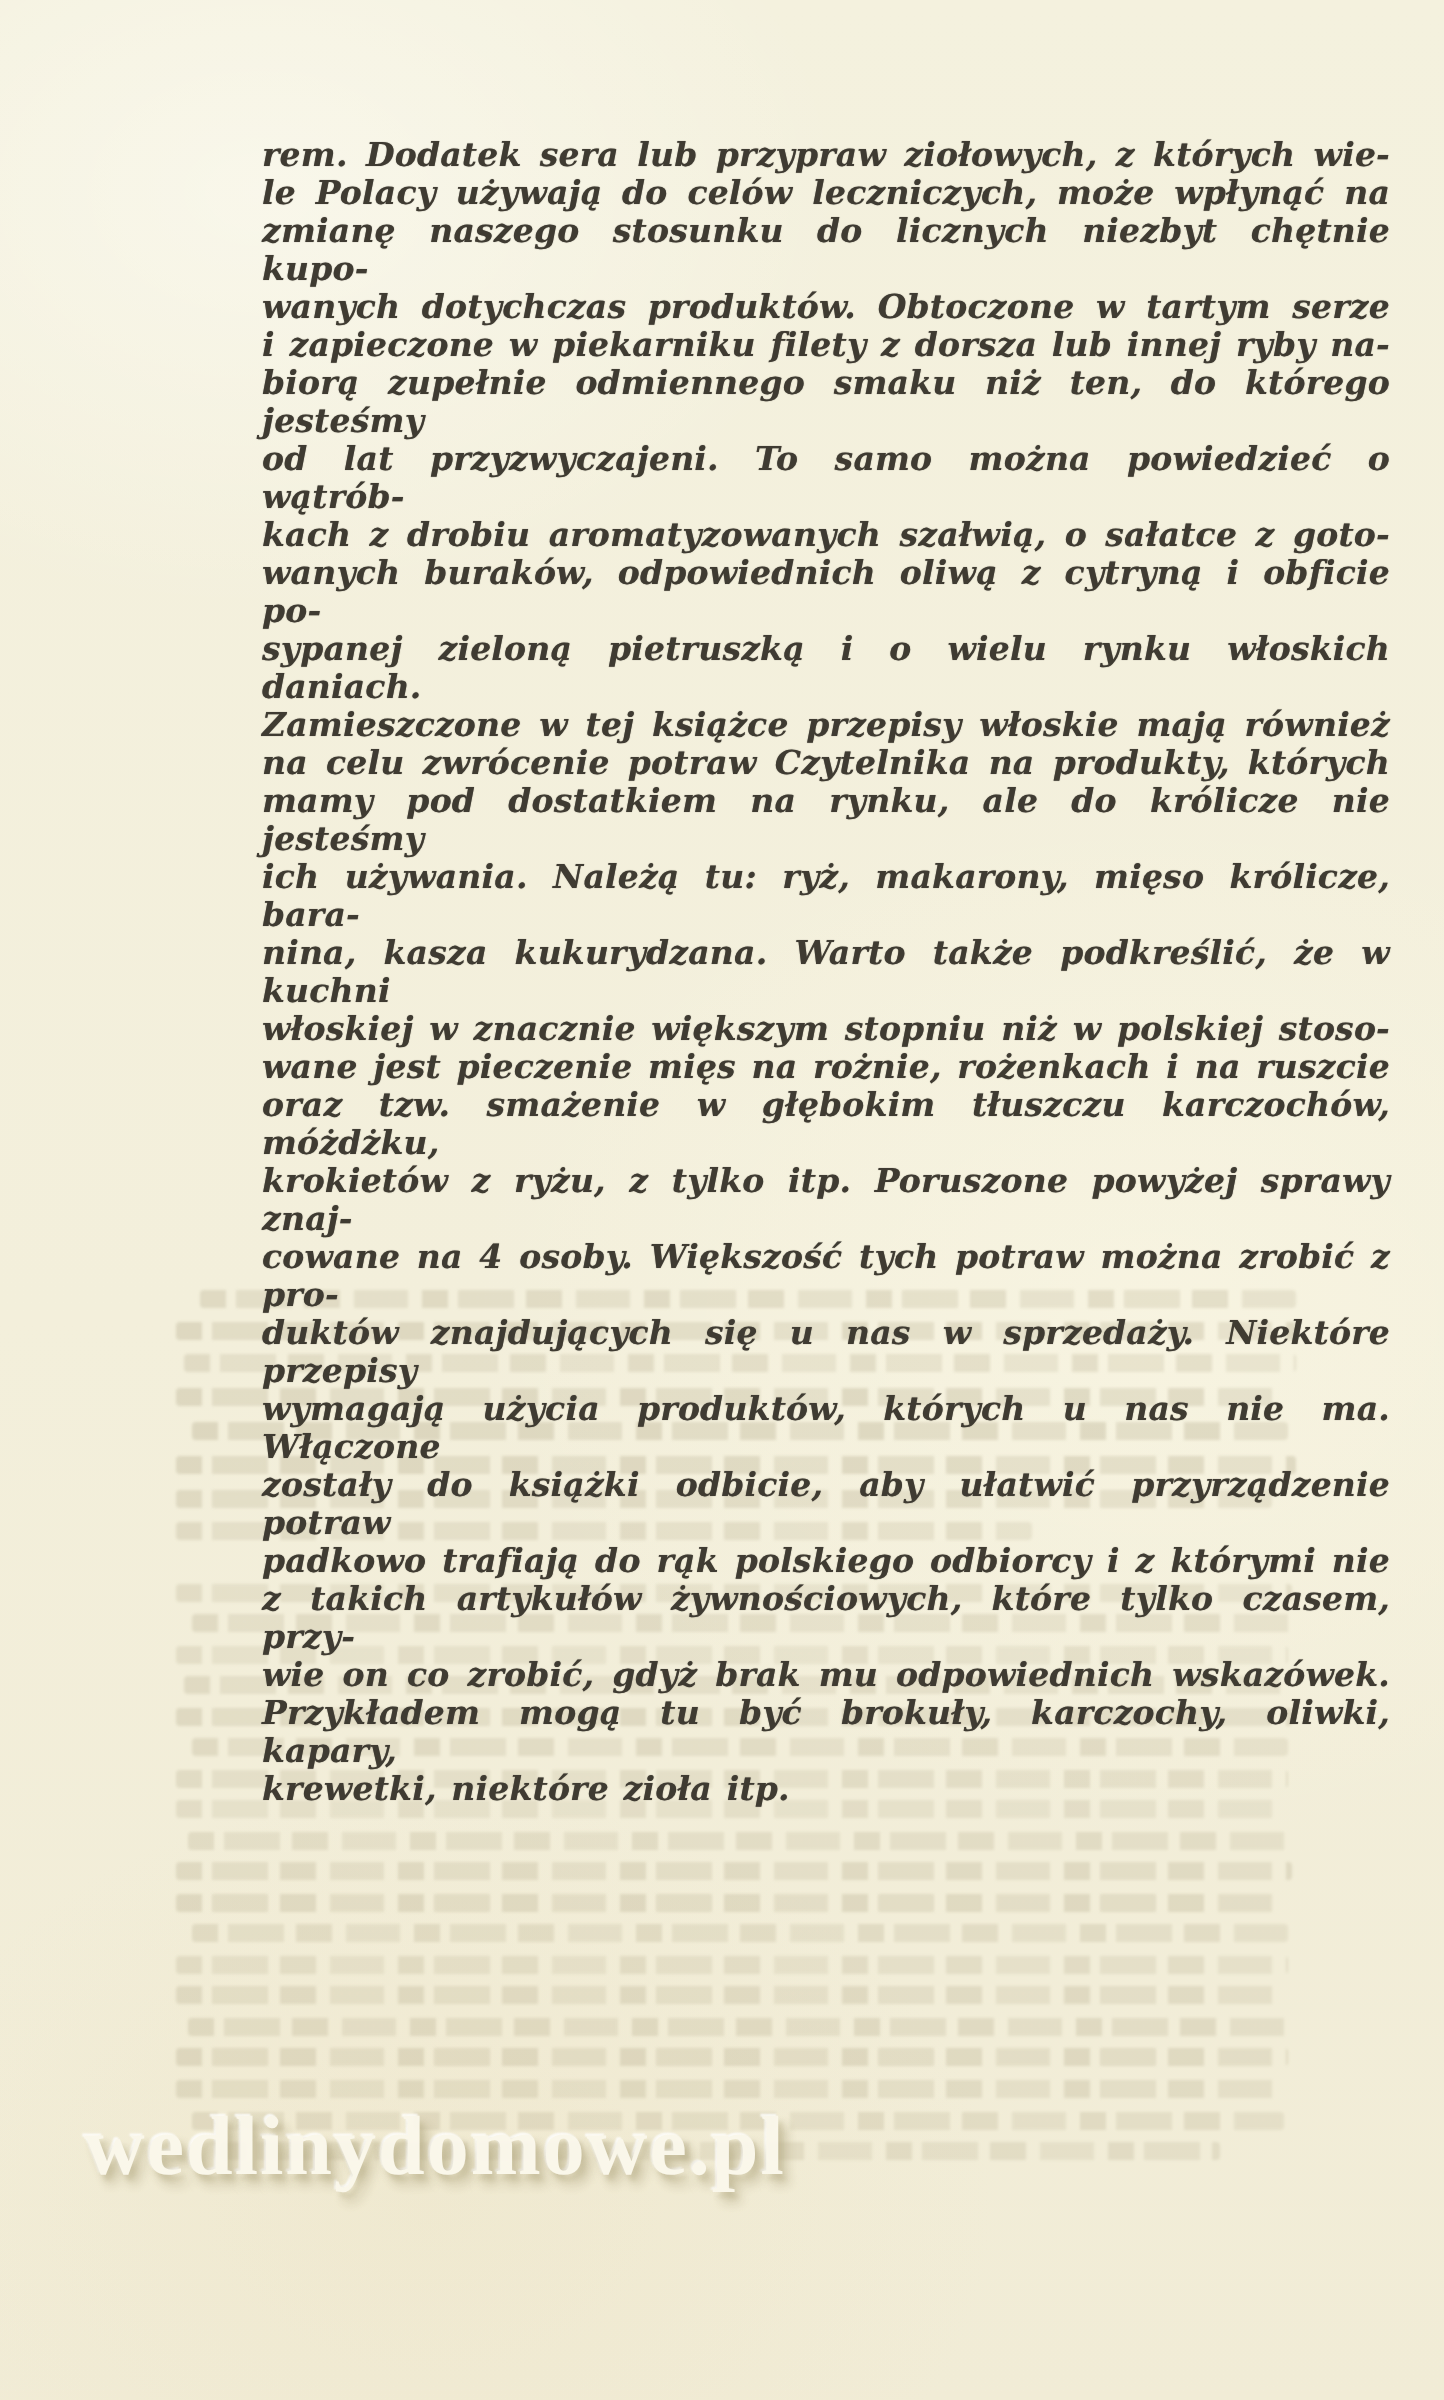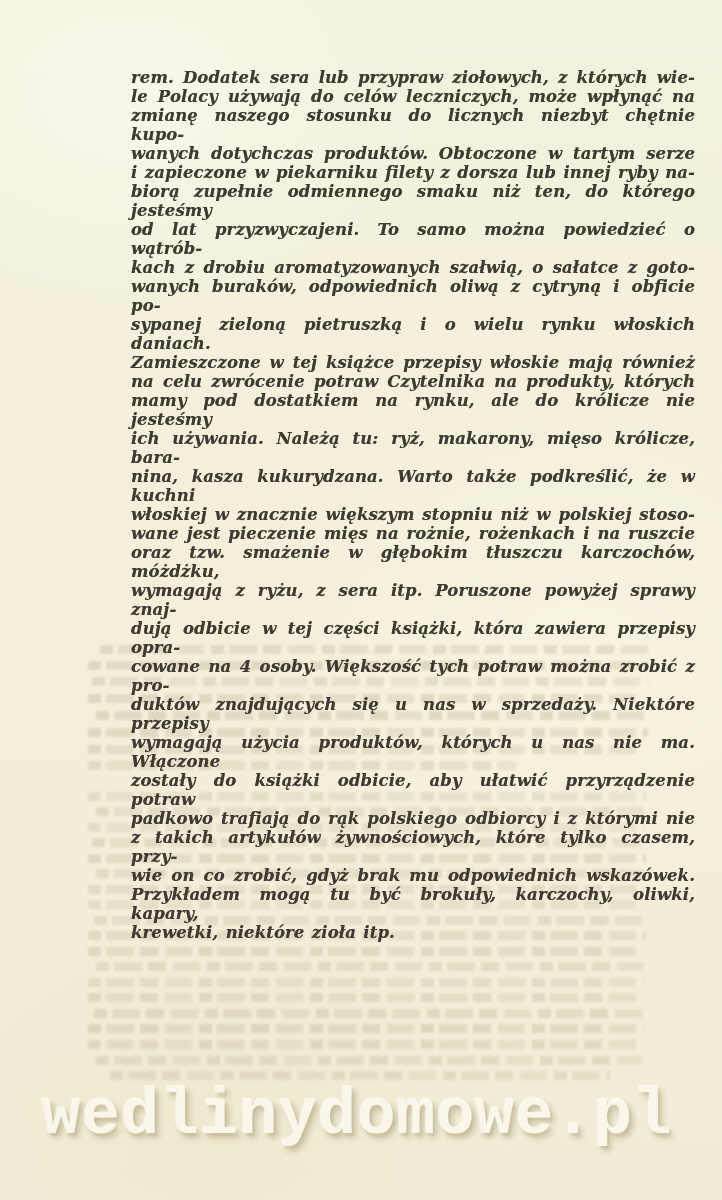--- a/index.html
+++ b/index.html
@@ -39,23 +39,23 @@
     position:absolute;height:9px;border-radius:2px;
     filter:blur(0.8px);
     background:repeating-linear-gradient(90deg,
       rgba(148,137,100,0.38) 0px 13px,  rgba(148,137,100,0) 13px 18px,
       rgba(148,137,100,0.30) 18px 46px, rgba(148,137,100,0) 46px 52px,
       rgba(148,137,100,0.36) 52px 70px, rgba(148,137,100,0) 70px 77px,
       rgba(148,137,100,0.28) 77px 104px,rgba(148,137,100,0) 104px 111px);
   }
   
   .watermark{
-    position:absolute;left:42px;top:1084px;width:680px;
-    font-family:Liberation Mono, monospace;
-    font-weight:bold;font-size:64px;line-height:1;
+    position:absolute;left:42px;top:1053px;width:680px;
+    font-family:Liberation Serif, serif;
+    font-weight:bold;font-size:42px;line-height:1;
     letter-spacing:1px;
     color:#fbf8ec;opacity:0.95;
     text-shadow:
       4px 5px 6px rgba(168,156,118,0.55),
       2px 3px 2px rgba(190,180,140,0.35),
       -1px -1px 1px rgba(255,255,255,0.9);
     user-select:none;
   }
 </style>
 </head>
@@ -105,22 +105,21 @@
       <div class="tline">wanych buraków, odpowiednich oliwą z cytryną i obficie po-</div>
       <div class="tline">sypanej zieloną pietruszką i o wielu rynku włoskich daniach.</div>
       <div class="tline">Zamieszczone w tej książce przepisy włoskie mają również</div>
       <div class="tline">na celu zwrócenie potraw Czytelnika na produkty, których</div>
       <div class="tline">mamy pod dostatkiem na rynku, ale do królicze nie jesteśmy</div>
       <div class="tline">ich używania. Należą tu: ryż, makarony, mięso królicze, bara-</div>
       <div class="tline">nina, kasza kukurydzana. Warto także podkreślić, że w kuchni</div>
       <div class="tline">włoskiej w znacznie większym stopniu niż w polskiej stoso-</div>
       <div class="tline">wane jest pieczenie mięs na rożnie, rożenkach i na ruszcie</div>
       <div class="tline">oraz tzw. smażenie w głębokim tłuszczu karczochów, móżdżku,</div>
-      <div class="tline">wymagają z ryżu, z sera itp. Poruszone powyżej sprawy znaj-</div>
-      <div class="tline">dują odbicie w tej części książki, która zawiera przepisy opra-</div>
+      <div class="tline">krokietów z ryżu, z tylko itp. Poruszone powyżej sprawy znaj-</div>
       <div class="tline">cowane na 4 osoby. Większość tych potraw można zrobić z pro-</div>
       <div class="tline">duktów znajdujących się u nas w sprzedaży. Niektóre przepisy</div>
       <div class="tline">wymagają użycia produktów, których u nas nie ma. Włączone</div>
       <div class="tline">zostały do książki odbicie, aby ułatwić przyrządzenie potraw</div>
       <div class="tline">padkowo trafiają do rąk polskiego odbiorcy i z którymi nie</div>
       <div class="tline">z takich artykułów żywnościowych, które tylko czasem, przy-</div>
       <div class="tline">wie on co zrobić, gdyż brak mu odpowiednich wskazówek.</div>
       <div class="tline">Przykładem mogą tu być brokuły, karczochy, oliwki, kapary,</div>
       <div class="tline last">krewetki, niektóre zioła itp.</div>
     </div>

